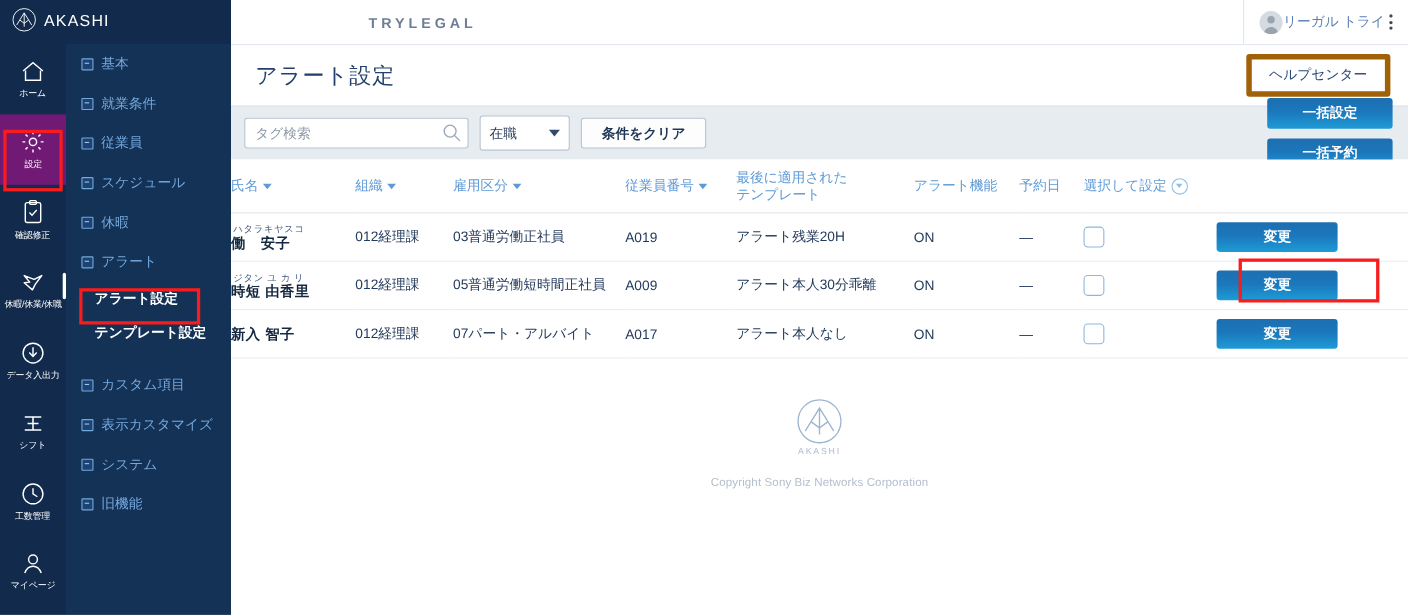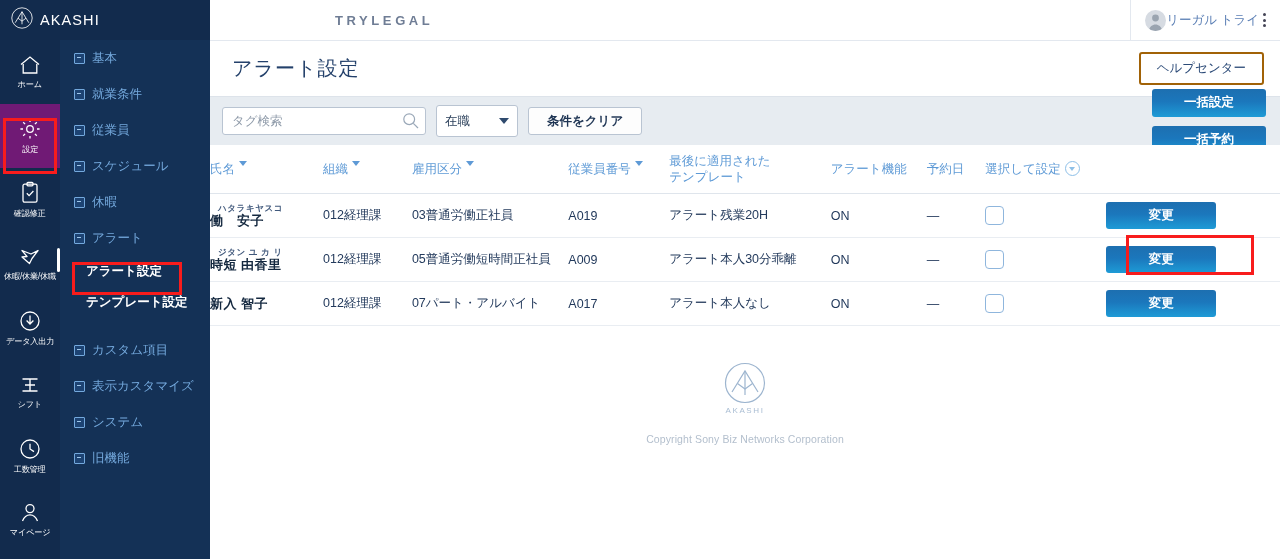--- a/index.html
+++ b/index.html
@@ -203,21 +203,21 @@
     padding: 0 16px 0 22px;
     background: #ffffff;
   }
   .page-title {
     font-size: 20px;
     color: #24416b;
     letter-spacing: 1px;
   }
   .help-btn {
     margin-left: auto;
-    border: 2px solid #a16207;
+    border: 5px solid #a16207;
     border-radius: 3px;
     background: #ffffff;
     color: #2b4a77;
     font-size: 12.5px;
     padding: 6px 16px;
     cursor: pointer;
     font-family: inherit;
   }
 
   .filter-bar {
@@ -340,20 +340,21 @@
   table.grid td {
     font-size: 12.5px;
     color: #233a5c;
     padding: 0;
     height: 43px;
     border-bottom: 1px solid #e9edf2;
     vertical-align: middle;
   }
   .th-in {
     display: inline-flex;
+    align-items: center;
     gap: 4px;
     cursor: pointer;
   }
   .sort-caret {
     width: 0; height: 0;
     border-left: 4.5px solid transparent;
     border-right: 4.5px solid transparent;
     border-top: 5px solid #5e9ad6;
     display: inline-block;
   }
@@ -372,22 +373,21 @@
     border-right: 3px solid transparent;
     border-top: 4px solid #8ec0e8;
   }
   .name-cell { line-height: 1.05; }
   .kana {
     font-size: 8.5px;
     color: #41597c;
     letter-spacing: 0.6px;
     display: block;
     margin-bottom: 1px;
-    padding-left: 8px;
-    font-weight: bold;
+    padding-left: 2px;
   }
   .kanji {
     font-size: 13px;
     color: #14283f;
     font-weight: bold;
     display: block;
     letter-spacing: 0.5px;
   }
   .kanji.plain { font-weight: bold; }
   .chk {

